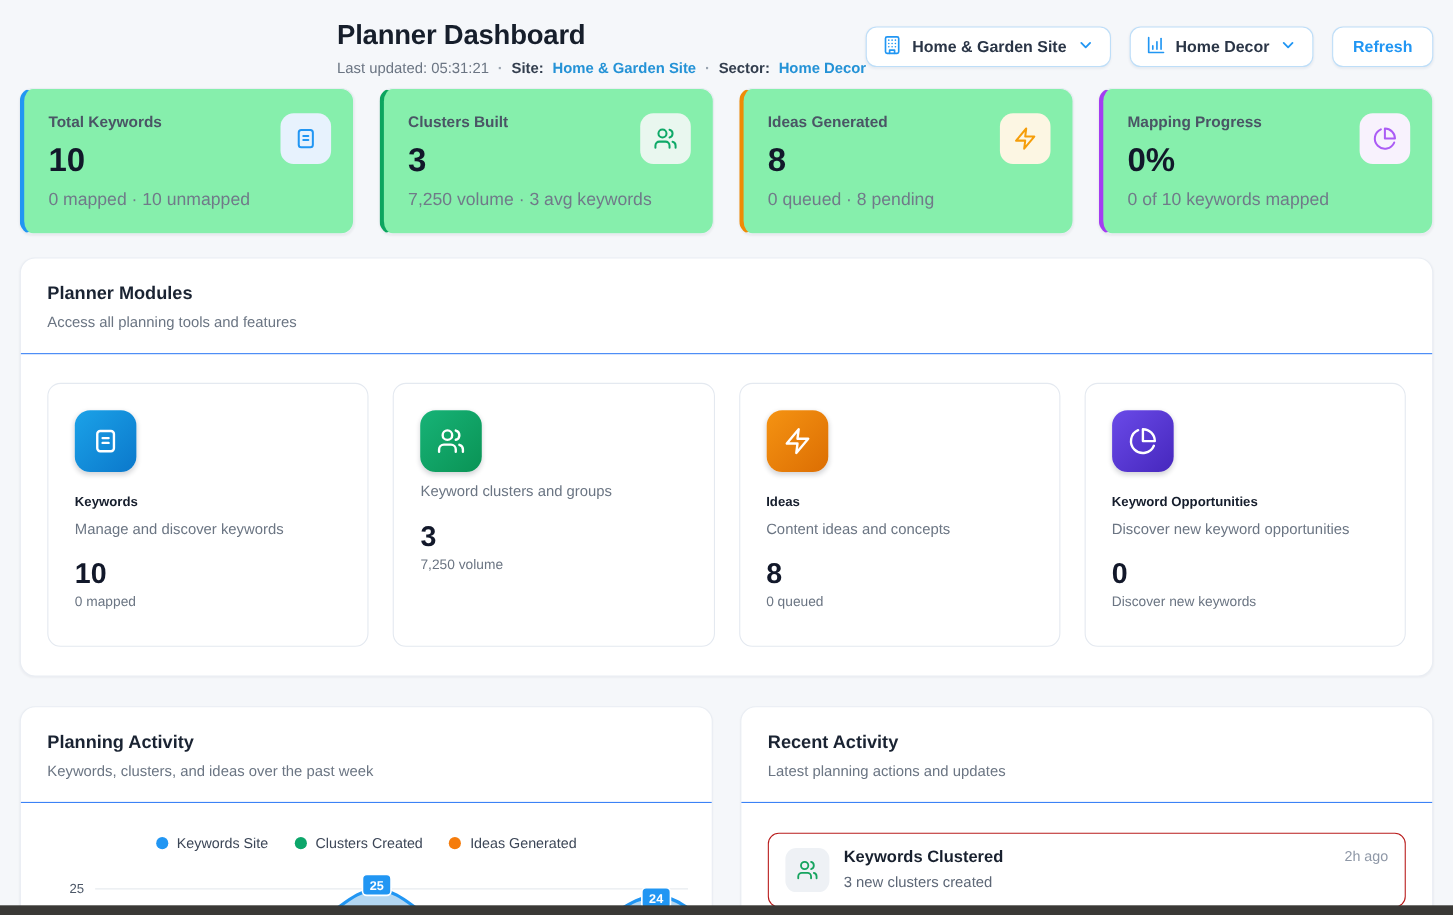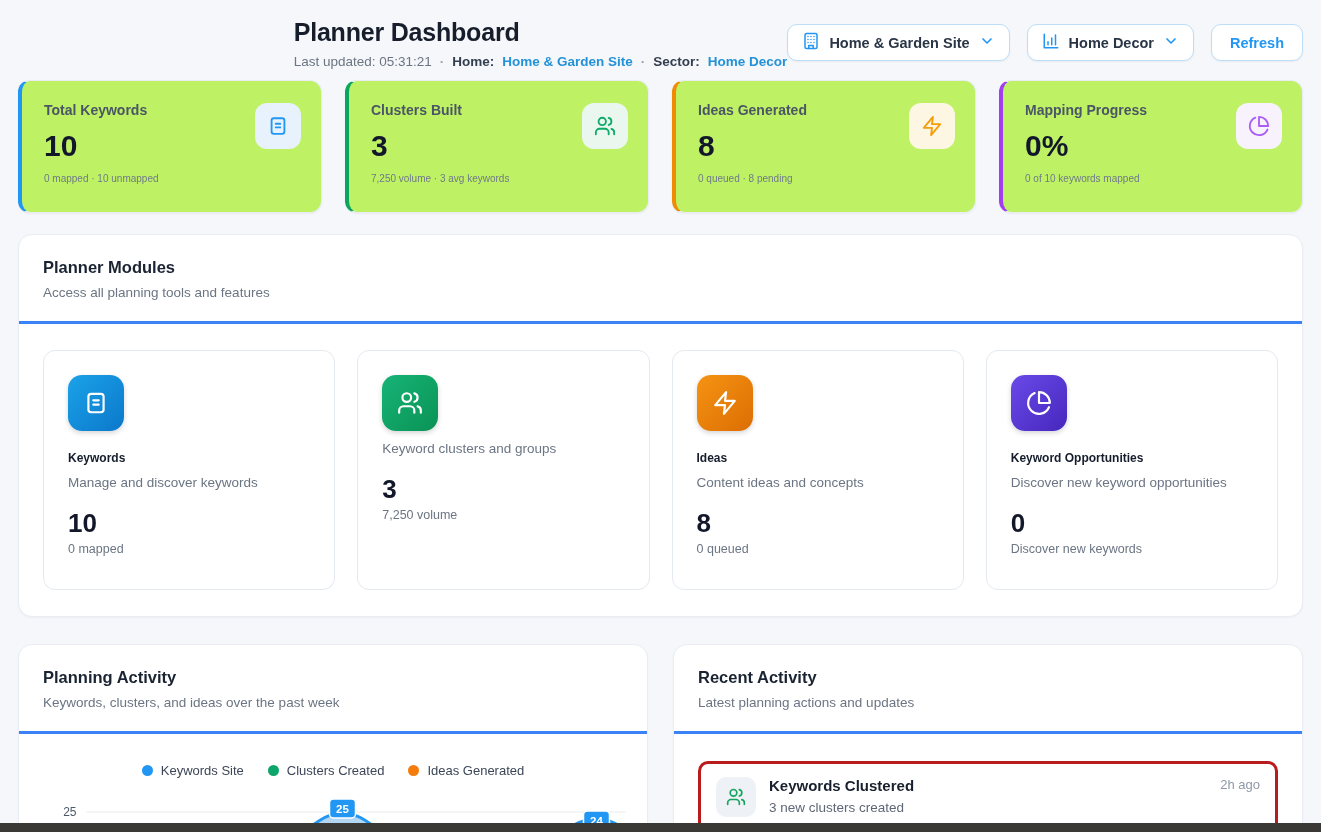--- a/index.html
+++ b/index.html
@@ -26,35 +26,35 @@
     font-family:inherit; font-size:14.5px; font-weight:700; color:#2a3546;
     box-shadow:0 1px 2px rgba(13,56,99,.06); cursor:pointer; white-space:nowrap;
   }
   .btn svg { flex:0 0 auto; }
   .btn-refresh { color:#2196f3; padding:0 18px; }
   .ic-blue { color:#2196f3; }
 
   
   .stats { display:grid; grid-template-columns:repeat(4,1fr); gap:23px; margin:10px 18px 0; }
   .stat-card {
-    position:relative; height:133px; background:#bef264; border:1px solid #e9edf3;
+    position:relative; height:133px; background:#86efac; border:1px solid #e9edf3;
     border-left:4px solid var(--accent); border-radius:12px;
     padding:21px 20px 0 22px; box-shadow:0 1px 2px rgba(16,24,40,.05);
   }
   .stat-label { font-size:14px; font-weight:600; color:#4a5565; }
   .stat-value { margin-top:12px; font-size:30px; font-weight:800; color:#12182a; line-height:32px; }
-  .stat-sub { margin-top:11px; font-size:10px; color:#707a89; }
+  .stat-sub { margin-top:11px; font-size:16px; color:#707a89; }
   .stat-icon {
     position:absolute; top:22px; right:20px; width:46px; height:46px; border-radius:12px;
     display:flex; align-items:center; justify-content:center;
   }
 
   
   .panel { background:#fff; border:1px solid #e9edf3; border-radius:14px; box-shadow:0 1px 2px rgba(16,24,40,.04); }
-  .panel-header { padding:23px 24px 21px; border-bottom:3px solid #3b82f6; }
+  .panel-header { padding:23px 24px 21px; border-bottom:1px solid #3b82f6; }
   .panel-title { font-size:16.5px; font-weight:800; color:#1a2332; }
   .panel-sub { margin-top:8px; font-size:13.5px; color:#6b7583; }
 
   .modules-panel { margin:21px 18px 0; }
   .modules-body { padding:26px 24px; }
   .modules-grid { display:grid; grid-template-columns:repeat(4,1fr); gap:22px; }
   .module-card {
     height:240px; background:#fff; border:1px solid #e4e9f0; border-radius:12px;
     padding:24px; cursor:pointer; overflow:hidden;
   }
@@ -86,42 +86,42 @@
   .chart-wrap { padding:10px 20px 0 18px; }
   .activity-chart { display:block; width:100%; height:46px; }
   .activity-chart .tick { font-family:inherit; font-size:12px; fill:#4d5868; }
   .activity-chart .gridline { stroke:#e7ebef; stroke-width:1.2; }
   .activity-chart .area { fill:#b3d7f2; }
   .activity-chart .line { fill:none; stroke:#2196f3; stroke-width:3; stroke-linecap:round; }
   .activity-chart .badge-rect { fill:#2196f3; stroke:#ffffff; stroke-width:1.5; }
   .activity-chart .badge-text { font-family:inherit; font-size:11.5px; font-weight:700; fill:#ffffff; }
 
   .feed { padding:27px 24px 0; }
-  .feed-item { display:flex; gap:13px; padding:13px 15px; border:3px solid #b91c1c; border-radius:10px; background:#fff; cursor:pointer; }
+  .feed-item { display:flex; gap:13px; padding:13px 15px; border:1px solid #b91c1c; border-radius:10px; background:#fff; cursor:pointer; }
   .feed-icon { flex:0 0 auto; width:40px; height:40px; border-radius:10px; background:#eef1f5; color:#16a45f; display:flex; align-items:center; justify-content:center; }
   .feed-main { flex:1; min-width:0; }
   .feed-head { display:flex; justify-content:space-between; align-items:flex-start; }
   .feed-title { font-size:15px; font-weight:800; color:#18202e; }
   .feed-time { font-size:13px; color:#8f98a7; }
   .feed-desc { margin-top:6px; font-size:13.5px; color:#5d6776; }
 
   .bottom-strip { position:absolute; left:0; right:0; bottom:0; height:9px; background:#3a3936; z-index:40; }
 </style>
 </head>
 <body>
 
 <div class="page">
 
   <div class="header">
     <div>
       <div class="page-title">Planner Dashboard</div>
       <div class="meta">
         <span>Last updated: 05:31:21</span>
         <span class="m-dot">·</span>
-        <span class="m-label">Home:</span>
+        <span class="m-label">Site:</span>
         <a class="m-link">Home &amp; Garden Site</a>
         <span class="m-dot">·</span>
         <span class="m-label">Sector:</span>
         <a class="m-link">Home Decor</a>
       </div>
     </div>
     <div class="controls">
       <button class="btn">
         <span class="ic-blue">
           <svg width="18" height="18" viewBox="0 0 24 24" fill="none" stroke="currentColor" stroke-width="2" stroke-linecap="round" stroke-linejoin="round">

